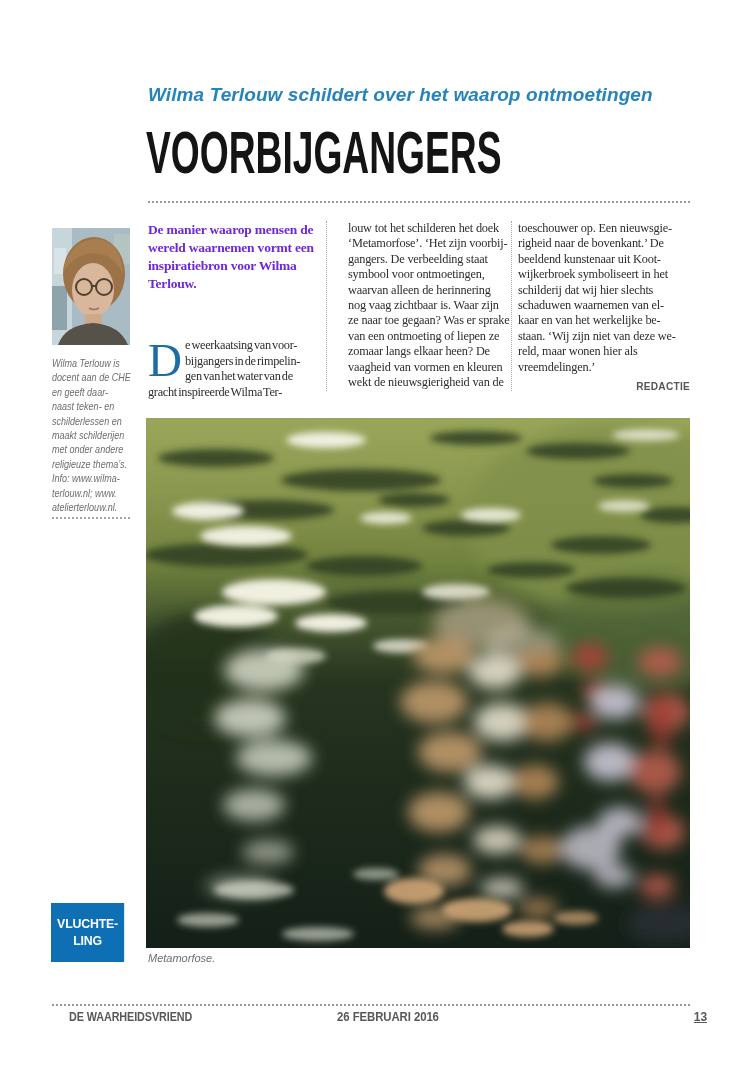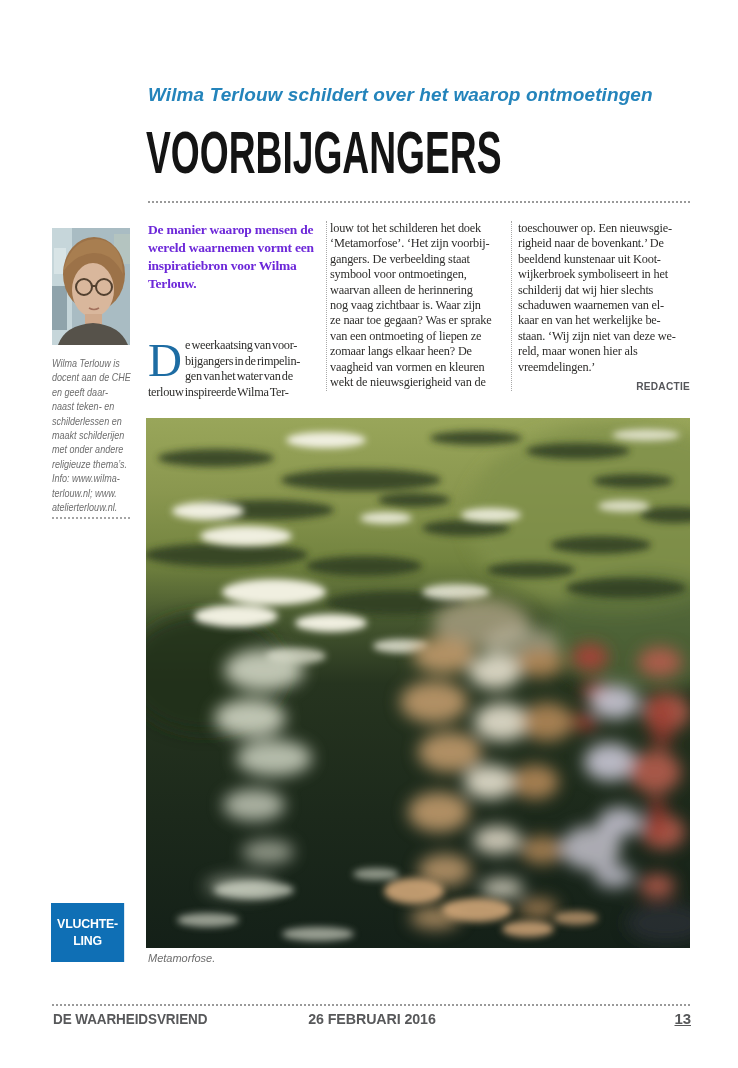--- a/index.html
+++ b/index.html
@@ -15,21 +15,21 @@
   .rule-head{left:148px;top:201px;width:542px;}
   .photo{left:52px;top:228px;width:78px;height:117px;}
   .photo svg{display:block;}
   .side-caption{left:52px;top:356px;width:96px;font-family:"Liberation Sans",sans-serif;
                 font-style:italic;font-size:11px;line-height:14.4px;color:#6d6d6d;
                 transform:scaleX(0.82);transform-origin:left top;white-space:pre-line;}
   .rule-side{left:52px;top:517px;width:78px;border-top:2px dotted #a5a5a5;height:0;}
   .cols{left:148px;top:221px;width:542px;height:185px;}
   .col{position:absolute;top:0;width:172px;}
   .col1{left:0;}
-  .col2{left:182px;}
+  .col2{left:200px;}
   .col3{left:370px;}
   .vsep{position:absolute;top:221px;height:170px;width:0;border-left:1.5px dotted #a8a8a8;}
   .vsep1{left:326px;}
   .vsep2{left:511px;}
   .intro{font-weight:700;font-size:13.5px;line-height:18px;color:#6d28d9;
          letter-spacing:-0.2px;white-space:pre-line;margin:0 0 30px 0;}
   .bodytxt{font-size:12.3px;line-height:15.4px;color:#2e2d2b;letter-spacing:-0.2px;
            white-space:pre-line;}
   .c1txt{letter-spacing:-0.3px;word-spacing:-1.5px;}
   .dropcap{float:left;width:34px;height:44px;font-size:47px;line-height:41px;
@@ -39,22 +39,22 @@
           transform:scaleX(0.88);transform-origin:right top;}
   .painting{left:146px;top:418px;width:544px;height:530px;}
   .fig-caption{left:148px;top:952px;font-family:Liberation Sans, sans-serif;
                font-style:italic;font-size:11px;color:#6d6d6d;}
   .tag-box{left:51px;top:903px;width:77px;height:59px;background:#0f6fb5;color:#fff;
            font-family:"Liberation Sans",sans-serif;font-weight:700;font-size:13px;
            line-height:16.5px;display:flex;align-items:center;justify-content:center;
            text-align:center;white-space:pre-line;letter-spacing:-0.2px;
            transform:scaleX(0.95);transform-origin:left top;}
   .rule-foot{left:52px;top:1004px;width:638px;}
-  .footer-row{left:53px;top:1010px;width:638px;height:14px;font-family:"Liberation Sans",sans-serif;
-              font-weight:700;font-size:15px;color:#57585a;letter-spacing:-0.1px;}
+  .footer-row{left:69px;top:1010px;width:638px;height:14px;font-family:"Liberation Sans",sans-serif;
+              font-weight:700;font-size:12px;color:#57585a;letter-spacing:-0.1px;}
   .footer-row .fl{position:absolute;left:0;top:0;transform:scaleX(0.9);transform-origin:left top;}
   .footer-row .fc{position:absolute;left:0;right:0;top:0;text-align:center;transform:scaleX(0.95);transform-origin:center top;}
   .footer-row .fr{position:absolute;right:0;top:0;text-decoration:underline;}
 </style>
 </head>
 <body>
 
 <div class="page">
 
   <div class="abs kicker">Wilma Terlouw schildert over het waarop ontmoetingen</div>
@@ -97,21 +97,21 @@
   <div class="abs cols">
     <div class="col col1">
       <p class="intro">De manier waarop mensen de
 wereld waarnemen vormt een
 inspiratiebron voor Wilma
 Terlouw.</p>
       <div class="bodytxt c1txt">
         <span class="dropcap">D</span><span>e weerkaatsing van voor-
 bijgangers in de rimpelin-
 gen van het water van de
-terlouw inspireerde Wilma Ter-</span>
+gracht inspireerde Wilma Ter-</span>
       </div>
     </div>
     <div class="col col2 bodytxt">louw tot het schilderen het doek
 ‘Metamorfose’. ‘Het zijn voorbij-
 gangers. De verbeelding staat
 symbool voor ontmoetingen,
 waarvan alleen de herinnering
 nog vaag zichtbaar is. Waar zijn
 ze naar toe gegaan? Was er sprake
 van een ontmoeting of liepen ze

